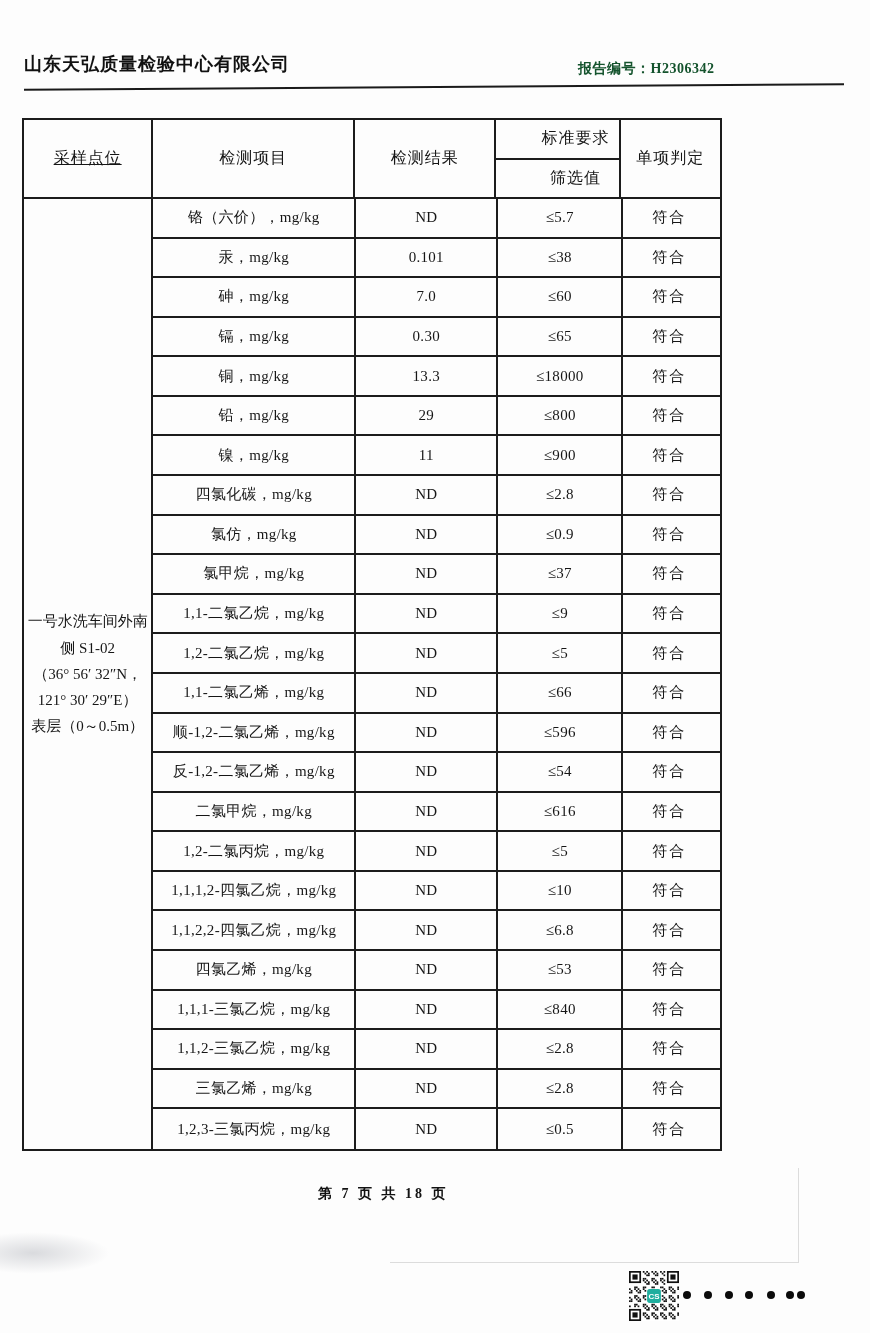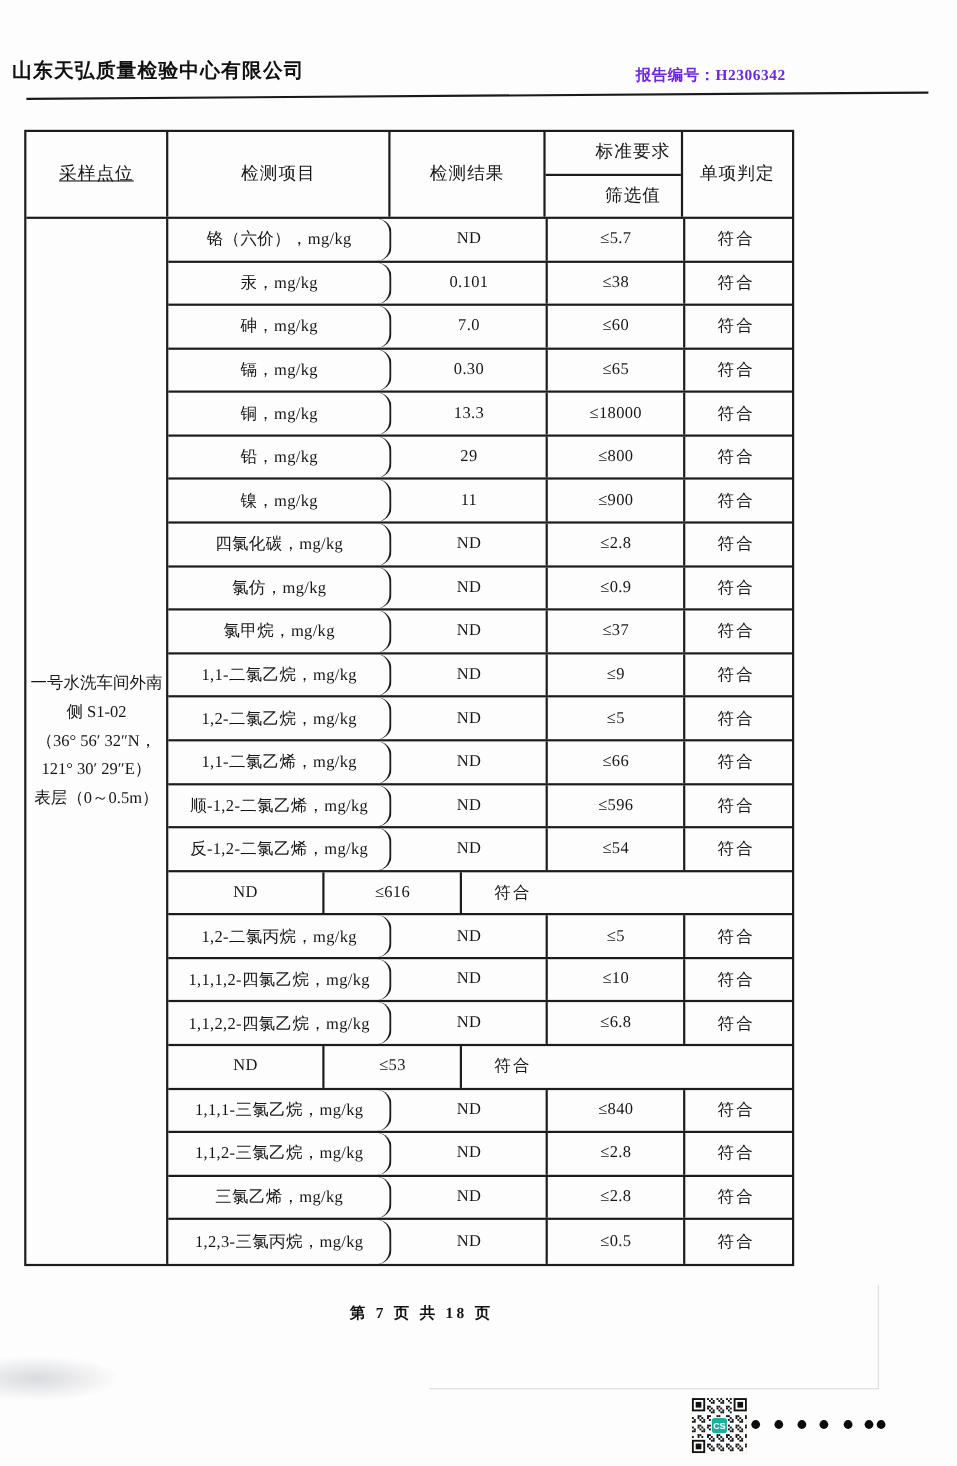--- a/index.html
+++ b/index.html
@@ -6,27 +6,27 @@
   html,body { width:870px; height:1333px; }
   body {
     position:relative;
     width:870px; height:1333px;
     background:#fdfdfd;
     font-family:"Liberation Serif","DejaVu Serif",serif;
     color:#161616;
     overflow:hidden;
   }
   .company {
-    position:absolute; left:11px; top:52px;
+    position:absolute; left:24px; top:52px;
     font-family:"Liberation Sans","DejaVu Sans",sans-serif;
     font-weight:700; font-size:18px; letter-spacing:1px; color:#111;
   }
   .report-no {
     position:absolute; left:578px; top:60px;
-    font-weight:700; font-size:14px; color:#6d28d9; letter-spacing:0.5px;
+    font-weight:700; font-size:14px; color:#14532d; letter-spacing:0.5px;
   }
   .header-rule {
     position:absolute; left:24px; top:86px; width:820px; height:2px;
     background:#1a1a1a; transform:rotate(-0.4deg);
   }
 
   .report-table {
     position:absolute; left:22px; top:118px; width:700px;
     border:2px solid #1c1c1c; background:#fdfdfd;
   }
@@ -51,21 +51,21 @@
     text-align:center; font-size:15px; line-height:1.75; padding:4px 2px;
   }
   .rows { width:570px; }
   .trow { display:flex; height:39.58px; border-bottom:2px solid #1c1c1c; }
   .trow:last-child { border-bottom:none; }
   .tcell {
     display:flex; align-items:center; justify-content:center;
     font-size:15px; letter-spacing:0.3px; border-right:2px solid #1c1c1c;
     white-space:nowrap;
   }
-  .c-item { width:203px;border-radius:13px; } .c-result { width:142px;text-align:center; } .c-limit { width:125px; }
+  .c-item { width:203px; } .c-result { width:142px;text-align:center; } .c-limit { width:125px; }
   .c-judge { width:92px; border-right:none; letter-spacing:2px; }
 
   .page-footer {
     position:absolute; left:318px; top:1185px;
     font-size:14px; font-weight:700; letter-spacing:3px; color:#121212;
   }
 
   .edge-v { position:absolute; left:798px; top:1168px; width:1px; height:95px; background:#dcdcdc; }
   .edge-h { position:absolute; left:390px; top:1262px; width:409px; height:1px; background:#dcdcdc; }
   .corner-shadow {
@@ -201,20 +201,21 @@
         </div>
 
         <div class="trow">
           <div class="tcell c-item">反-1,2-二氯乙烯，mg/kg</div>
           <div class="tcell c-result">ND</div>
           <div class="tcell c-limit">≤54</div>
           <div class="tcell c-judge">符合</div>
         </div>
 
         <div class="trow">
+          <div class="tcell c-item">二氯甲烷，mg/kg</div>
           <div class="tcell c-result">ND</div>
           <div class="tcell c-limit">≤616</div>
           <div class="tcell c-judge">符合</div>
         </div>
 
         <div class="trow">
           <div class="tcell c-item">1,2-二氯丙烷，mg/kg</div>
           <div class="tcell c-result">ND</div>
           <div class="tcell c-limit">≤5</div>
           <div class="tcell c-judge">符合</div>
@@ -228,20 +229,21 @@
         </div>
 
         <div class="trow">
           <div class="tcell c-item">1,1,2,2-四氯乙烷，mg/kg</div>
           <div class="tcell c-result">ND</div>
           <div class="tcell c-limit">≤6.8</div>
           <div class="tcell c-judge">符合</div>
         </div>
 
         <div class="trow">
+          <div class="tcell c-item">四氯乙烯，mg/kg</div>
           <div class="tcell c-result">ND</div>
           <div class="tcell c-limit">≤53</div>
           <div class="tcell c-judge">符合</div>
         </div>
 
         <div class="trow">
           <div class="tcell c-item">1,1,1-三氯乙烷，mg/kg</div>
           <div class="tcell c-result">ND</div>
           <div class="tcell c-limit">≤840</div>
           <div class="tcell c-judge">符合</div>

